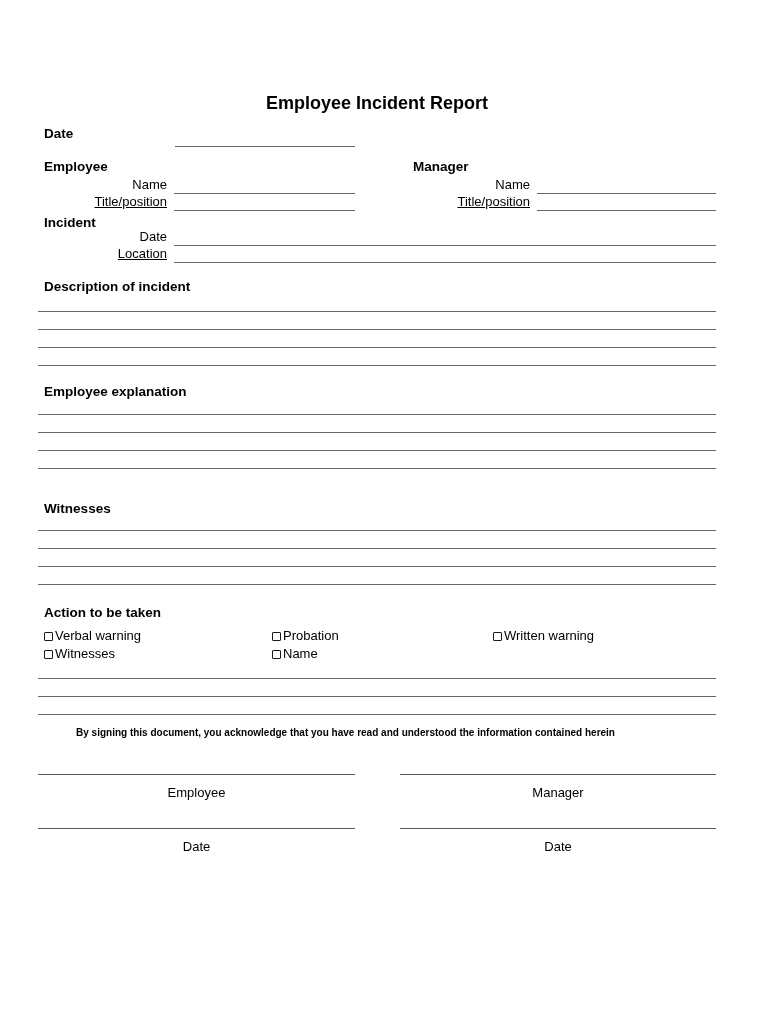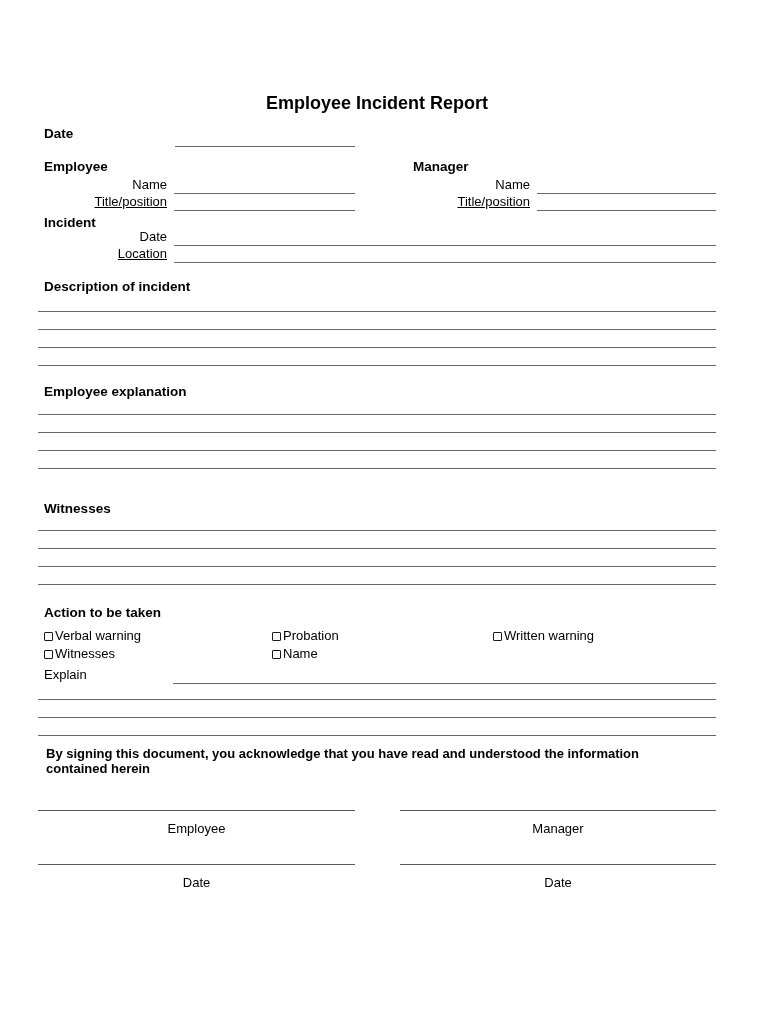--- a/index.html
+++ b/index.html
@@ -67,22 +67,23 @@
     display:inline-block; width:9px; height:9px; box-sizing:border-box;
     border:1.4px solid #1a1a1a; border-radius:1px;
     margin-right:2px; vertical-align:-1px; background:#fff;
   }
 
   .explain-row { margin-top:4px; height:17px; }
   .explain-row .flabel { text-align:left; padding-left:6px; padding-right:0; }
 
   
   .ack {
-    margin:10px 0 0 8px; font-weight:bold; font-size:13px; line-height:15px;
+    margin:10px 0 0 0; font-weight:bold; font-size:10px; line-height:15px;
     max-width:615px;
+    text-align:center;
   }
 
   
   .sig-cols { display:flex; }
   .sig-block-left  { width:317px; }
   .sig-block-right { width:316px; margin-left:45px; }
   .sig-row1 { margin-top:34px; }
   .sig-row2 { margin-top:28px; }
   .sig-line { height:0; border-top:1px solid #595959; }
   .sig-caption { text-align:center; margin-top:10px; line-height:15px; }
@@ -170,24 +171,20 @@
       <span class="cbox"></span><span class="check-label">Written warning</span>
     </span>
     <span class="check-item">
       <span class="cbox"></span><span class="check-label">Witnesses</span>
     </span>
     <span class="check-item">
       <span class="cbox"></span><span class="check-label">Name</span>
     </span>
   </div>
 
-  <div class="frow explain-row">
-    <span class="flabel">Explain</span>
-    <span class="blank"></span>
-  </div>
   <div class="ruled first15">
     <div class="rline"></div>
     <div class="rline"></div>
     <div class="rline"></div>
   </div>
 
   <p class="ack">By signing this document, you acknowledge that you have read and understood the information contained herein</p>
 
   <div class="sig-cols sig-row1">
     <div class="sig-block-left">

